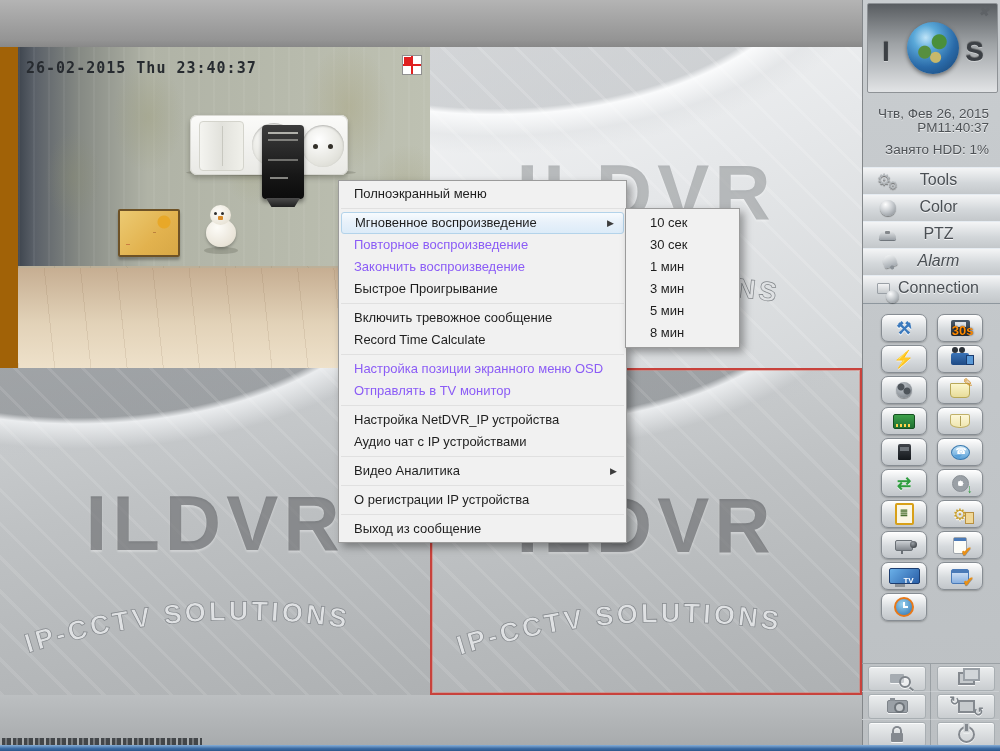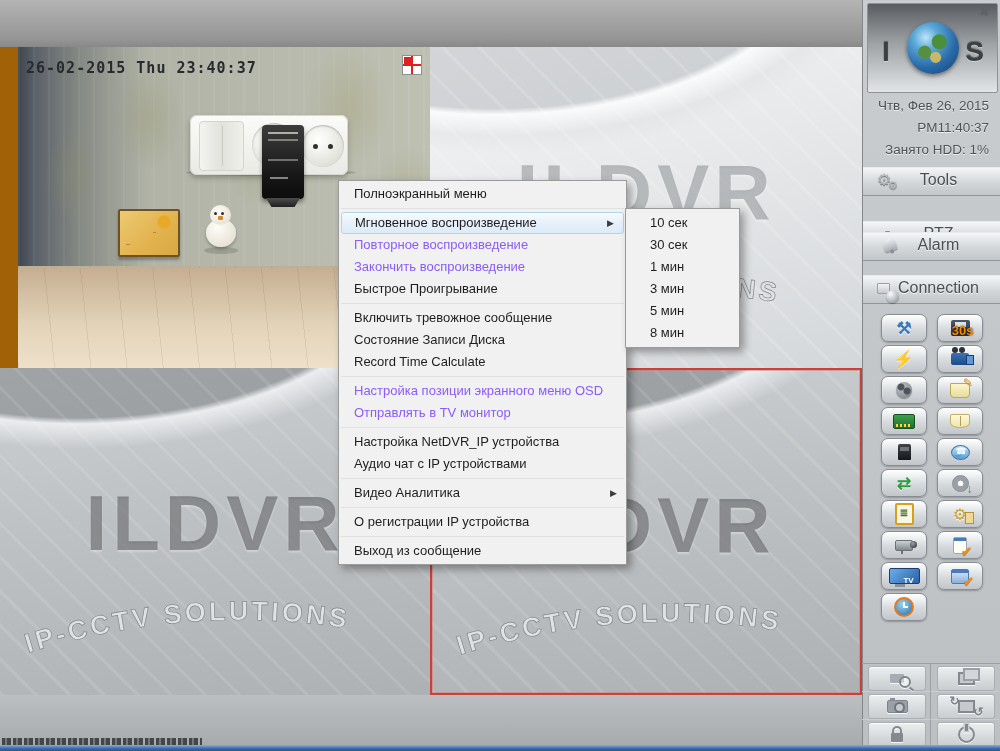--- a/index.html
+++ b/index.html
@@ -285,35 +285,41 @@
   <div class="abs below-strip"></div>
   <div class="abs footer-smudge"></div>
 
   <div class="abs sidebar">
     <div class="abs logo-panel">
       <span class="logo-letter l">I</span>
       <span class="logo-letter r">S</span>
       <div class="logo-globe"></div>
       <span class="sat"></span>
     </div>
-    <div class="abs clockline" style="top:98px;">Чтв, Фев 26, 2015</div>
+    <div class="abs clockline" style="top:106px;">Чтв, Фев 26, 2015</div>
     <div class="abs clockline" style="top:120px;">PM11:40:37</div>
     <div class="abs clockline" style="top:142px;">Занято HDD: 1%</div>
 
     <div class="abs side-btn" style="top:167px;">
       <span class="side-ic pi-gears">⚙</span>
       <span class="lbl">Tools</span>
     </div>
+    <div class="abs side-btn" style="top:194px;">
+      <span class="side-ic">
+          <span class="pi-sphere" style="position:absolute;left:3px;"></span>
+        </span>
+      <span class="lbl">Color</span>
+    </div>
     <div class="abs side-btn" style="top:221px;">
       <span class="side-ic">
           <span class="pi-dome" style="position:absolute;left:2px;"></span>
         </span>
       <span class="lbl">PTZ</span>
     </div>
-    <div class="abs side-btn" style="top:232px;">
+    <div class="abs side-btn" style="top:248px;font-style:italic;">
       <span class="side-ic">
           <span class="pi-bell" style="position:absolute;left:3px;"></span>
         </span>
       <span class="lbl">Alarm</span>
     </div>
     <div class="abs side-btn" style="top:275px;">
       <span class="side-ic">
           <span class="pi-plug" style="position:absolute;left:0;"></span>
         </span>
       <span class="lbl">Connection</span>
@@ -459,21 +465,20 @@
     <div class="msep"></div>
     <div class="mi hl">
       <span>Мгновенное воспроизведение</span>
       <span class="sub-arrow">▶</span>
     </div>
     <div class="mi dis">Повторное воспроизведение</div>
     <div class="mi dis">Закончить воспроизведение</div>
     <div class="mi">Быстрое Проигрывание</div>
     <div class="msep"></div>
     <div class="mi">Включить тревожное сообщение</div>
-    <div class="mi">Состояние Записи Диска</div>
     <div class="mi">Record Time Calculate</div>
     <div class="msep"></div>
     <div class="mi dis">Настройка позиции экранного меню OSD</div>
     <div class="mi dis">Отправлять в TV монитор</div>
     <div class="msep"></div>
     <div class="mi">Настройка NetDVR_IP устройства</div>
     <div class="mi">Аудио чат с IP устройствами</div>
     <div class="msep"></div>
     <div class="mi">
       <span>Видео Аналитика</span>

